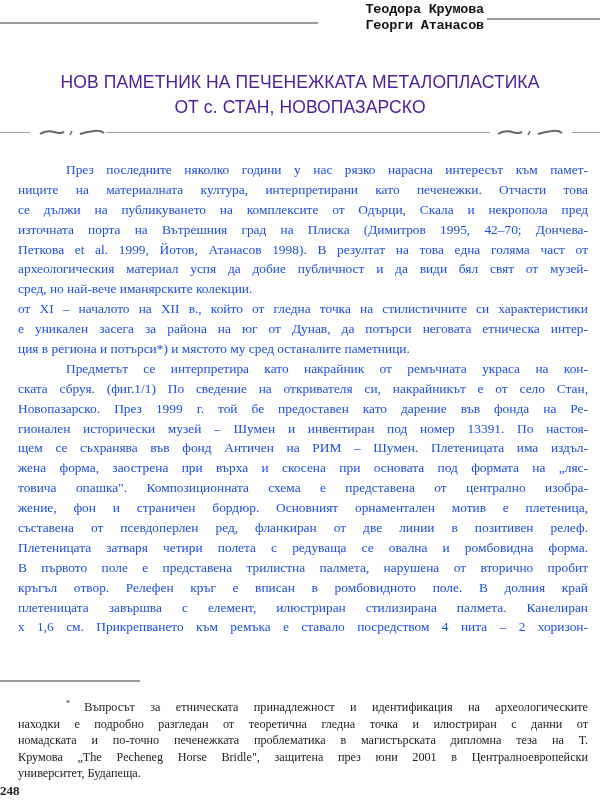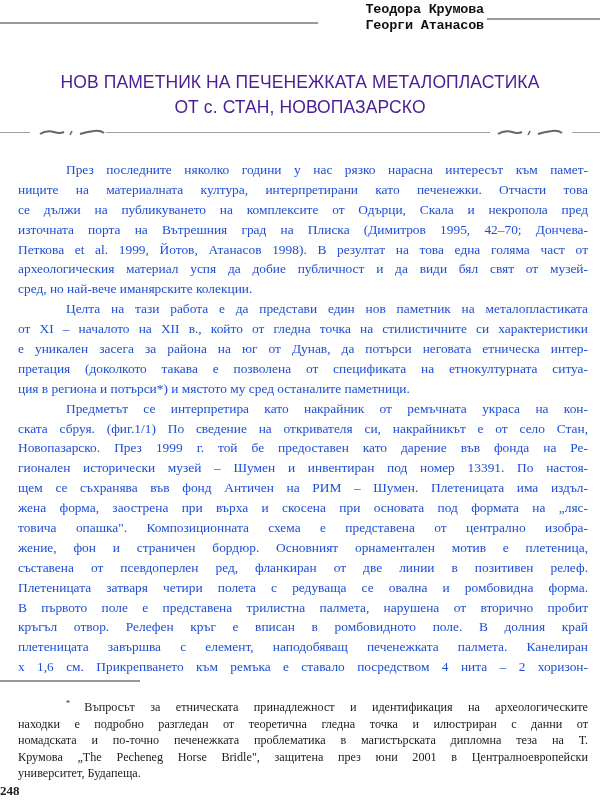--- a/index.html
+++ b/index.html
@@ -164,40 +164,38 @@
   <div>
     <span class="line indent">През последните няколко години у нас рязко нарасна интересът към памет-</span>
     <span class="line">ниците на материалната култура, интерпретирани като печенежки. Отчасти това</span>
     <span class="line">се дължи на публикуването на комплексите от Одърци, Скала и некропола пред</span>
     <span class="line">източната порта на Вътрешния град на Плиска (Димитров 1995, 42–70; Дончева-</span>
     <span class="line">Петкова et al. 1999, Йотов, Атанасов 1998). В резултат на това една голяма част от</span>
     <span class="line">археологическия материал успя да добие публичност и да види бял свят от музей-</span>
     <span class="line last">сред, но най-вече иманярските колекции.</span>
   </div>
   <div>
-    <span class="line indent">Целта на тази работа е да представи един нов паметник на металопластиката</span>
     <span class="line">от XI – началото на XII в., който от гледна точка на стилистичните си характеристики</span>
     <span class="line">е уникален засега за района на юг от Дунав, да потърси неговата етническа интер-</span>
-    <span class="line">претация (доколкото такава е позволена от спецификата на етнокултурната ситуа-</span>
     <span class="line last">ция в региона и потърси*) и мястото му сред останалите паметници.</span>
   </div>
   <div>
     <span class="line indent">Предметът се интерпретира като накрайник от ремъчната украса на кон-</span>
     <span class="line">ската сбруя. (фиг.1/1) По сведение на откривателя си, накрайникът е от село Стан,</span>
     <span class="line">Новопазарско. През 1999 г. той бе предоставен като дарение във фонда на Ре-</span>
     <span class="line">гионален исторически музей – Шумен и инвентиран под номер 13391. По настоя-</span>
     <span class="line">щем се съхранява във фонд Античен на РИМ – Шумен. Плетеницата има издъл-</span>
     <span class="line">жена форма, заострена при върха и скосена при основата под формата на „ляс-</span>
     <span class="line">товича опашка". Композиционната схема е представена от централно изобра-</span>
     <span class="line">жение, фон и страничен бордюр. Основният орнаментален мотив е плетеница,</span>
     <span class="line">състaвена от псевдоперлен ред, фланкиран от две линии в позитивен релеф.</span>
     <span class="line">Плетеницата затваря четири полета с редуваща се овална и ромбовидна форма.</span>
     <span class="line">В първото поле е представена трилистна палмета, нарушена от вторично пробит</span>
     <span class="line">кръгъл отвор. Релефен кръг е вписан в ромбовидното поле. В долния край</span>
-    <span class="line">плетеницата завършва с елемент, наподобяващ печенежката палмета. Канелиран</span>
+    <span class="line">плетеницата завършва с елемент, илюстриран стилизирана палмета. Канелиран</span>
     <span class="line">х 1,6 см. Прикрепването към ремъка е ставало посредством 4 нита – 2 хоризон-</span>
   </div>
 </div>
 
 <div class="footnote-rule"></div>
 <div class="footnote">
   <span class="line indent" style="height: 16.6px;"><sup>* </sup>Въпросът за етническата принадлежност и идентификация на археологическите</span>
   <span class="line" style="height:16.6px">находки е подробно разгледан от теоретична гледна точка и илюстриран с данни от</span>
   <span class="line" style="height:16.6px">номадската и по-точно печенежката проблематика в магистърската дипломна теза на Т.</span>
   <span class="line" style="height:16.6px">Крумова „The Pecheneg Horse Bridle", защитена през юни 2001 в Централноевропейски</span>

